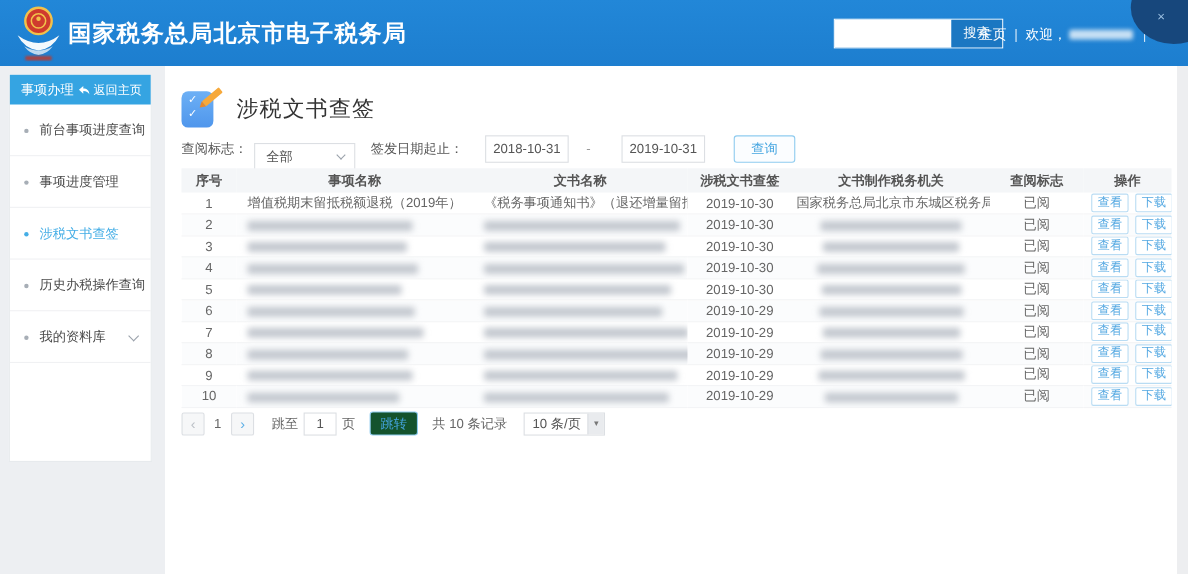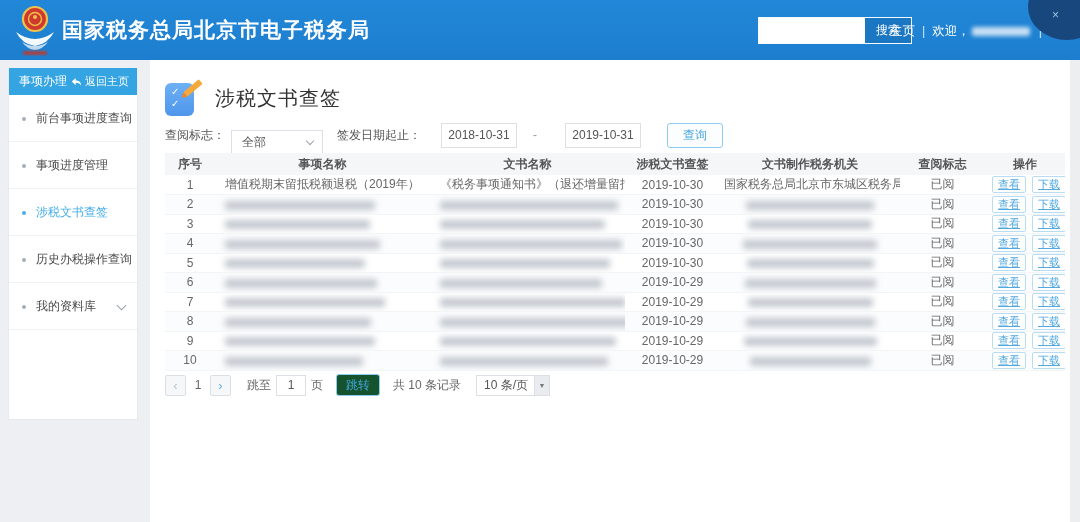--- a/index.html
+++ b/index.html
@@ -53,21 +53,21 @@
   .dash { margin:0 8px 0 16px; color:#999; }
   .query-btn { margin-left:26px; width:56px; height:25px; border:1px solid #8ecbef; border-radius:3px; background:#fbfdff; color:#45a5e0; font-size:12px; cursor:pointer; font-family:inherit; }
 
   
   .doc-table { position:absolute; left:15px; top:93px; width:900px; border-collapse:collapse; font-size:12px; table-layout:fixed; }
   .doc-table th { background:#f4f6f8; color:#555; font-weight:bold; height:22px; padding:0; }
   .doc-table td { height:19.5px; padding:0 4px; color:#666; text-align:center; border-bottom:1px solid #f3f4f6; overflow:hidden; white-space:nowrap; }
   .doc-table tr:nth-child(even) td { background:#fbfcfd; }
   .doc-table td.al { text-align:left; padding-left:10px; }
   .blur-bar { display:inline-block; height:9px; border-radius:2px; background:#c3c8cf; filter:blur(3px); vertical-align:middle; }
-  .row-btn { display:inline-block; border:1px solid #b9dcf3; border-radius:2px; background:#fff; color:#53a8e2; font-size:11px; padding:1px 5px; margin:0 3px; cursor:pointer; font-family:inherit; line-height:13px;text-decoration:underline; }
+  .row-btn { display:inline-block; border:1px solid #b9dcf3; border-radius:2px; background:#fff; color:#53a8e2; font-size:11px; padding:1px 5px; margin:0 3px; cursor:pointer; font-family:inherit; line-height:13px; }
 
   
   .pagination { position:absolute; left:15px; top:314px; display:flex; align-items:center; font-size:12px; color:#666; }
   .pg-btn { width:21px; height:21px; border:1px solid #dcdfe3; background:#f6f7f8; border-radius:2px; text-align:center; line-height:19px; cursor:pointer; font-size:13px; }
   .pg-prev { color:#bcc1c7; }
   .pg-next { color:#5fb0e6; }
   .pg-current { width:24px; text-align:center; color:#666; }
   .pg-text { margin:0 5px; }
   .pg-input { width:30px; height:21px; border:1px solid #dcdfe3; text-align:center; font-size:12px; color:#555; outline:none; font-family:inherit; }
   .pg-jump { margin:0 8px; height:22px; border:1px solid #8ecbef; border-radius:3px; background:#14532d; color:#45a5e0; font-size:12px; padding:0 9px; cursor:pointer; font-family:inherit; }

